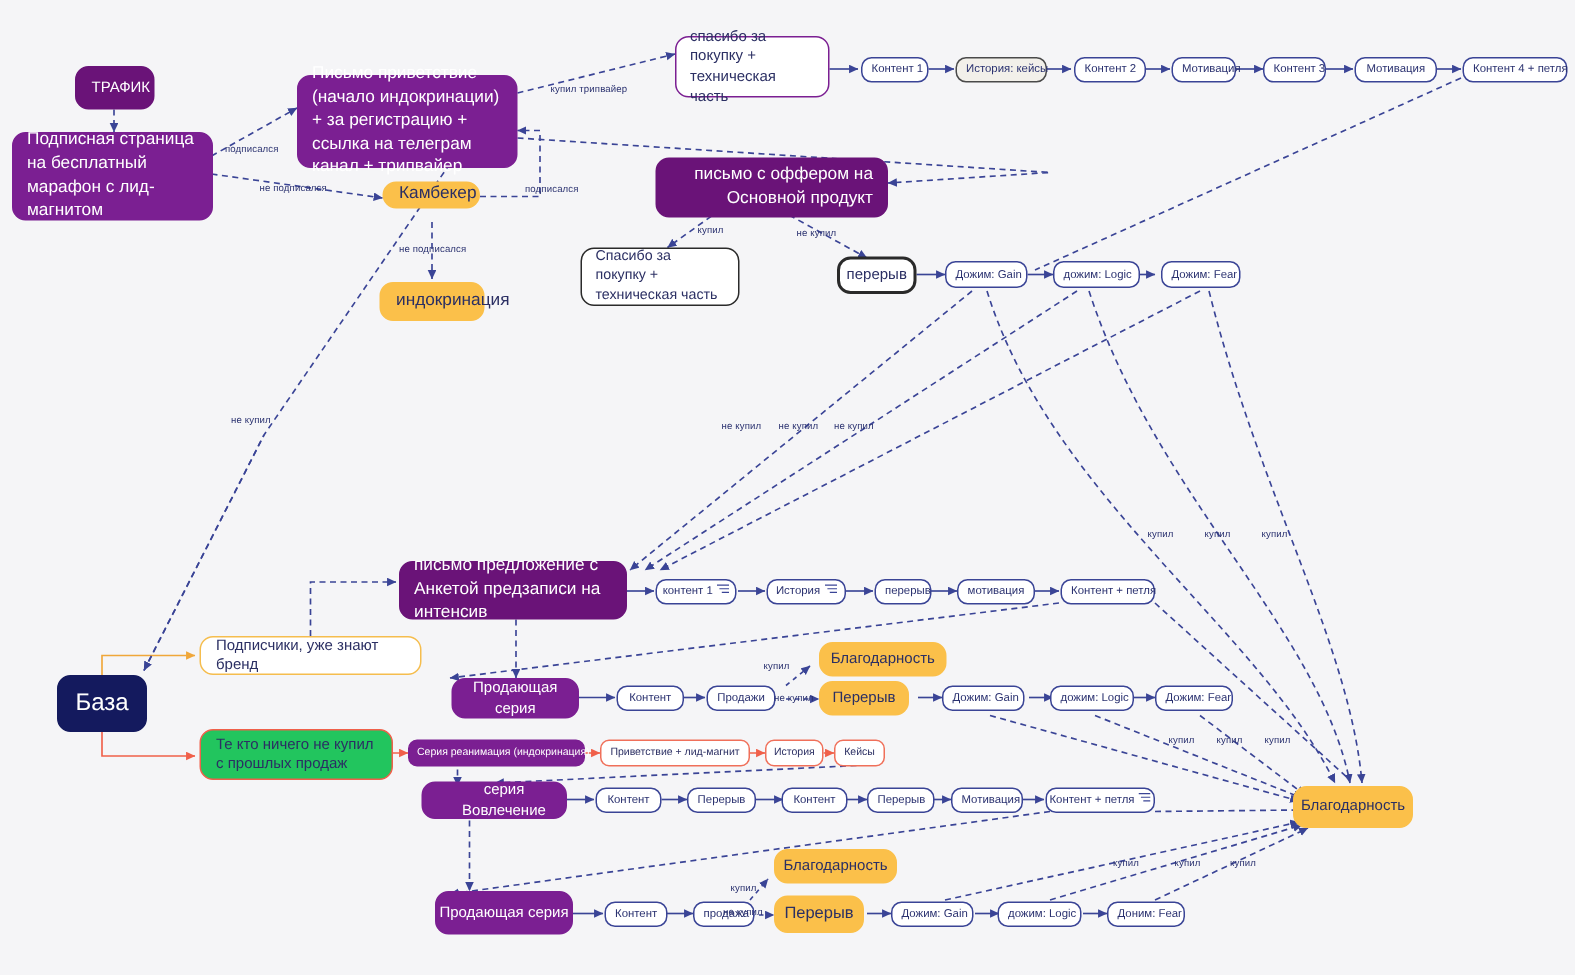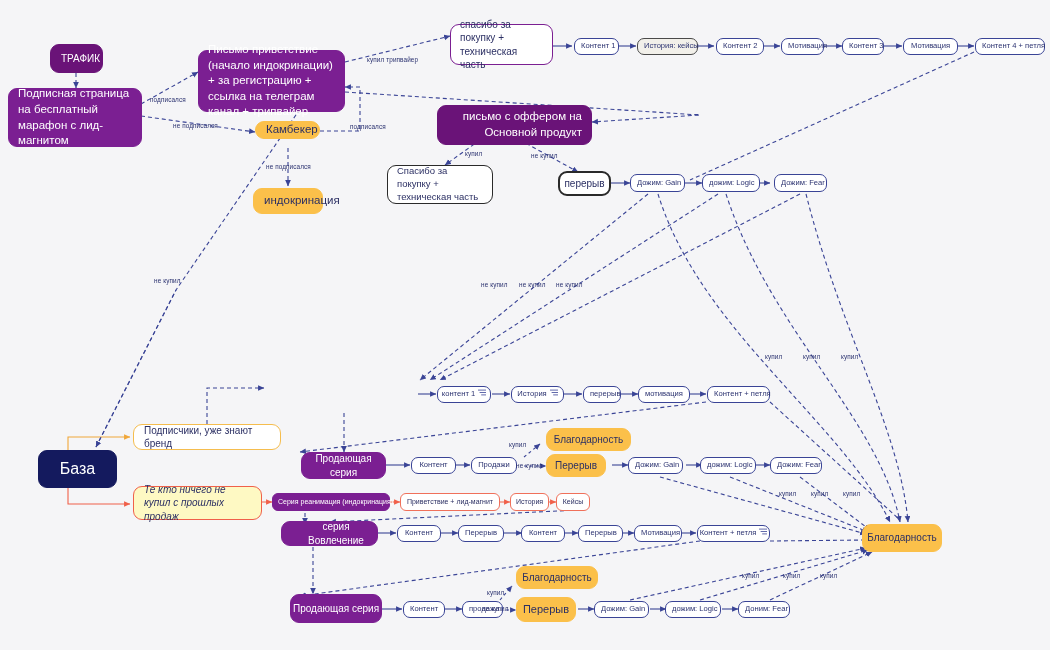--- a/index.html
+++ b/index.html
@@ -15,21 +15,21 @@
   
   .v-purple{background:#7b1f92;color:#ffffff;border:1px solid #7b1f92;}
   .v-purple-dark{background:#6a1378;color:#fff;border:1px solid #6a1378;}
   .v-navy{background:#141a5e;color:#ffffff;border:1px solid #141a5e;}
   .v-yellow{background:#fbc04a;color:#2b2f63;border:1px solid #fbc04a;}
   .v-yellow-out{background:#ffffff;color:#2b2f63;border:1.6px solid #f5bd4e;}
   .v-white-purple{background:#ffffff;color:#2b2f63;border:1.8px solid #7b1f92;}
   .v-white-dark{background:#ffffff;color:#2b2f63;border:1.8px solid #2a2a2a;}
   .v-white-blue{background:#ffffff;color:#2b3270;border:1.2px solid #3a4496;}
   .v-white-blue-grey{background:#f2f0ea;color:#2b3270;border:1.2px solid #4a4a4a;}
-  .v-white-red{background:#fef9c3;color:#2b2f63;border:1.6px solid #f0604a;font-style:italic;}
+  .v-white-red{background:#22c55e;color:#2b2f63;border:1.6px solid #f0604a;}
   .v-white-red-soft{background:#ffffff;color:#2b2f63;border:1.3px solid #f0705a;}
 
   .pad-lg{padding:9px 9px;font-size:11.5px;}
   .pad-md{padding:7px 10px;font-size:11.5px;}
   .pill{border-radius:7px;justify-content:center;text-align:center;font-size:7.6px;
         padding:4px 6px;white-space:nowrap;}
   .pill-sm{border-radius:6px;justify-content:center;text-align:center;font-size:7px;
         padding:3px 5px;white-space:nowrap;}
   .center{justify-content:center;text-align:center;}
 
@@ -232,32 +232,35 @@
   <div class="node v-white-blue pill" style="left:842px;top:38px;width:42px;height:17px;">
     <span class="txt">Контент 3</span>
   </div>
   <div class="node v-white-blue pill" style="left:903px;top:38px;width:55px;height:17px;">
     <span class="txt">Мотивация</span>
   </div>
   <div class="node v-white-blue pill" style="left:975px;top:38px;width:70px;height:17px;">
     <span class="txt">Контент 4 + петля</span>
   </div>
 
-  <div class="node v-navy center" style="left:38px;top:450px;width:79px;height:38px;">
+  <div class="node v-navy center" style="left:38px;top:450px;width:60px;height:38px;">
     <span class="txt" style="font-size:16px;">База</span>
   </div>
 
   <div class="node v-yellow-out pad-md" style="left:133px;top:424px;width:148px;height:26px;">
     <span class="txt" style="font-size:10px;">Подписчики, уже знают бренд</span>
   </div>
 
   <div class="node v-white-red pad-md" style="left:133px;top:486px;width:129px;height:34px;">
     <span class="txt" style="font-size:10px;">Те кто ничего не купил с прошлых продаж</span>
   </div>
 
+  <div class="node v-purple-dark pad-lg" style="left:266px;top:374px;width:152px;height:39px;">
+    <span class="txt">письмо предложение с Анкетой предзаписи на интенсив</span>
+  </div>
 
   <div class="node v-white-blue pill" style="left:437px;top:386px;width:54px;height:17px;">
     <span class="txt">контент 1</span>
     <span class="lines-icon">
       <svg viewBox="0 0 10 8" width="8" height="7">
           <g stroke="#3a4496" stroke-width="1">
             <line x1="0" y1="1" x2="10" y2="1"></line>
             <line x1="2" y1="4" x2="10" y2="4"></line>
             <line x1="4" y1="7" x2="10" y2="7"></line>
           </g>

